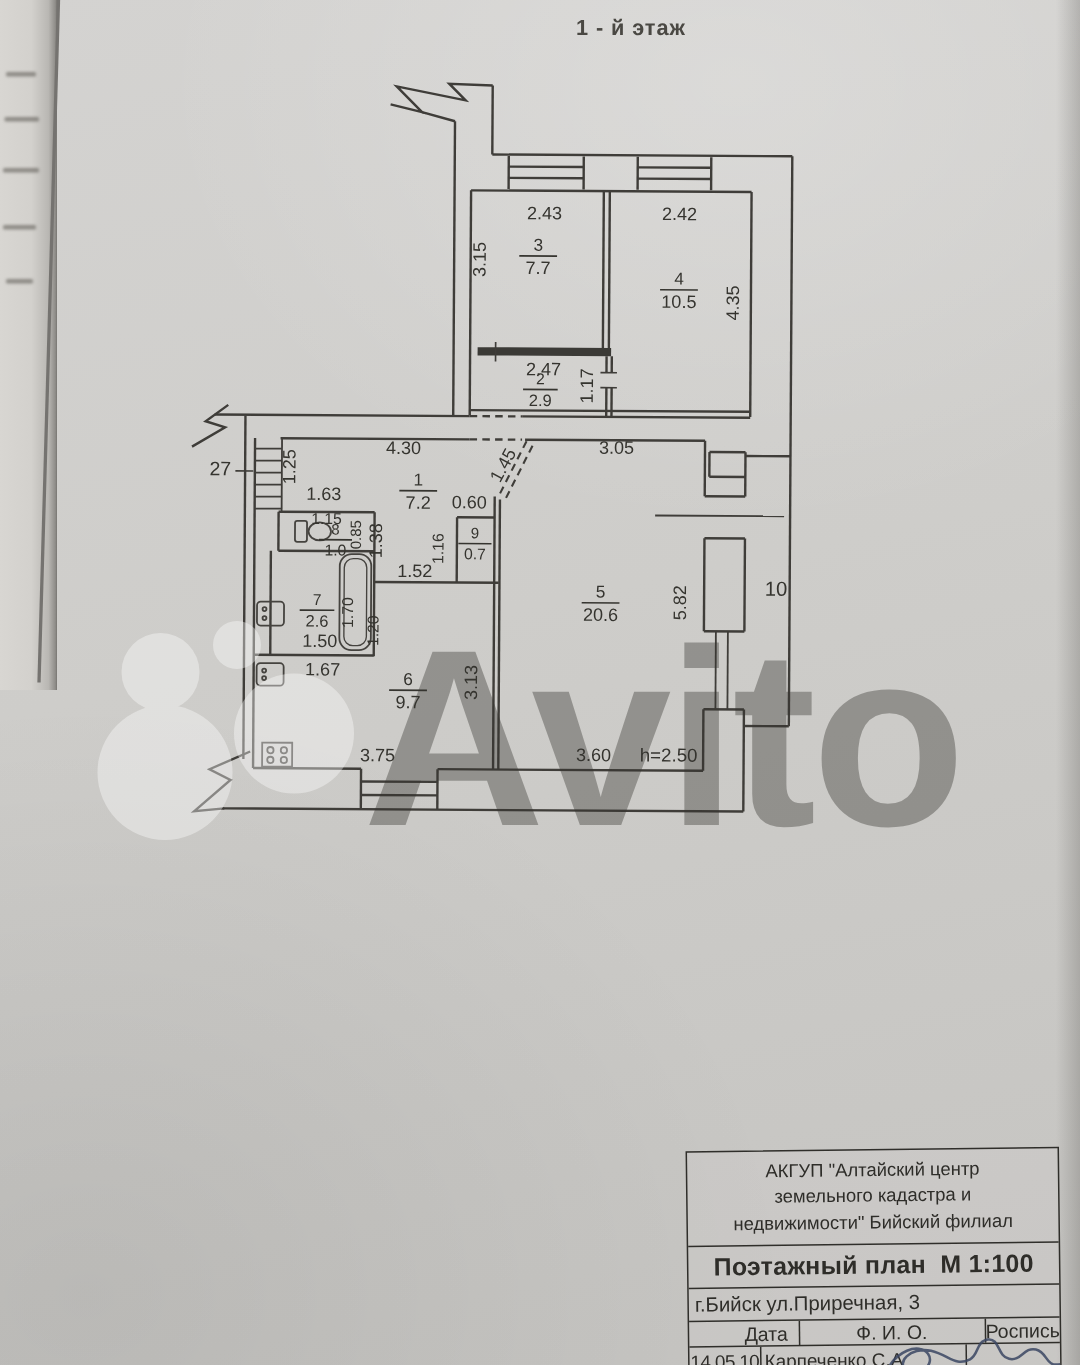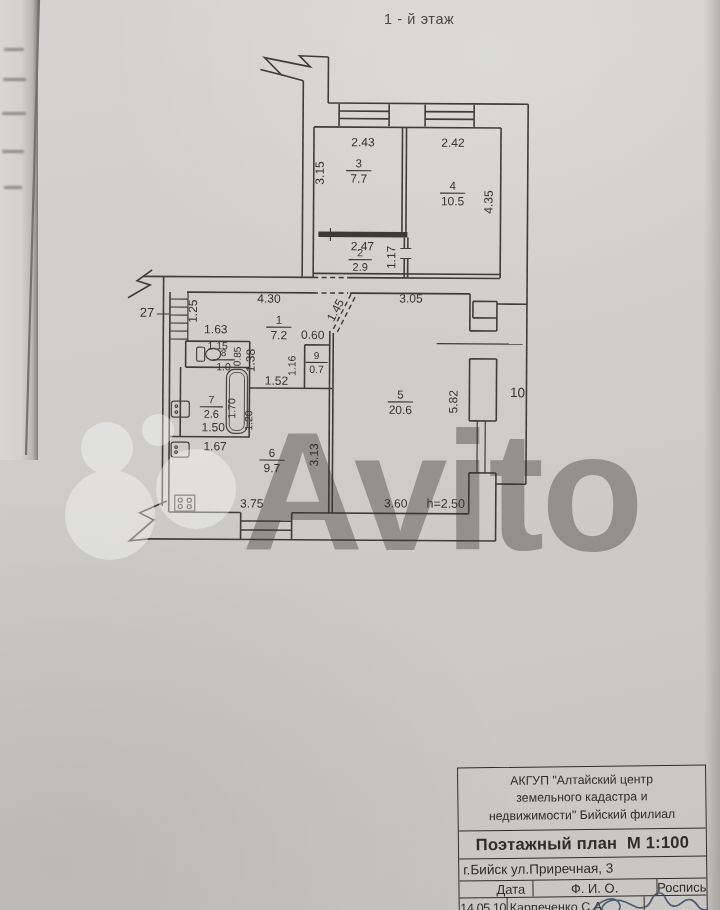--- a/index.html
+++ b/index.html
@@ -16,20 +16,21 @@
     position:absolute;left:0;top:0;width:38px;height:460px;
     background:linear-gradient(to right,#d8d6d2 0%,#d3d1cd 55%,#b9b7b3 85%,#8f8d89 97%,#777571 100%);
   }
   .left-edge .mark{position:absolute;background:#55524c;opacity:.55;filter:blur(1px);border-radius:1px;}
   .edge-line{position:absolute;left:0;top:0;pointer-events:none;}
   .right-shade{position:absolute;right:0;top:0;width:16px;height:100%;
     background:linear-gradient(to right,rgba(90,88,84,0),rgba(90,88,84,.28));}
   .title{
     position:absolute;left:384px;top:11px;font-size:14.5px;color:#4a4843;
     letter-spacing:.6px;
+    font-weight:bold;
   }
   svg.plan{position:absolute;left:0;top:0;transform:rotate(.35deg);transform-origin:330px 300px;}
   svg.plan line,svg.plan path,svg.plan rect,svg.plan ellipse,svg.plan circle{vector-effect:non-scaling-stroke;}
   svg text{fill:#35342f;}
   .wm{position:absolute;left:0;top:0;pointer-events:none;}
   .stamp{
     position:absolute;left:457px;top:766px;width:247px;height:150px;
     border:1.6px solid #2f2e2a;border-right-width:1.4px;color:#2e2d29;
     transform:rotate(-.7deg);transform-origin:50% 0;background:rgba(210,209,206,.25);
   }

